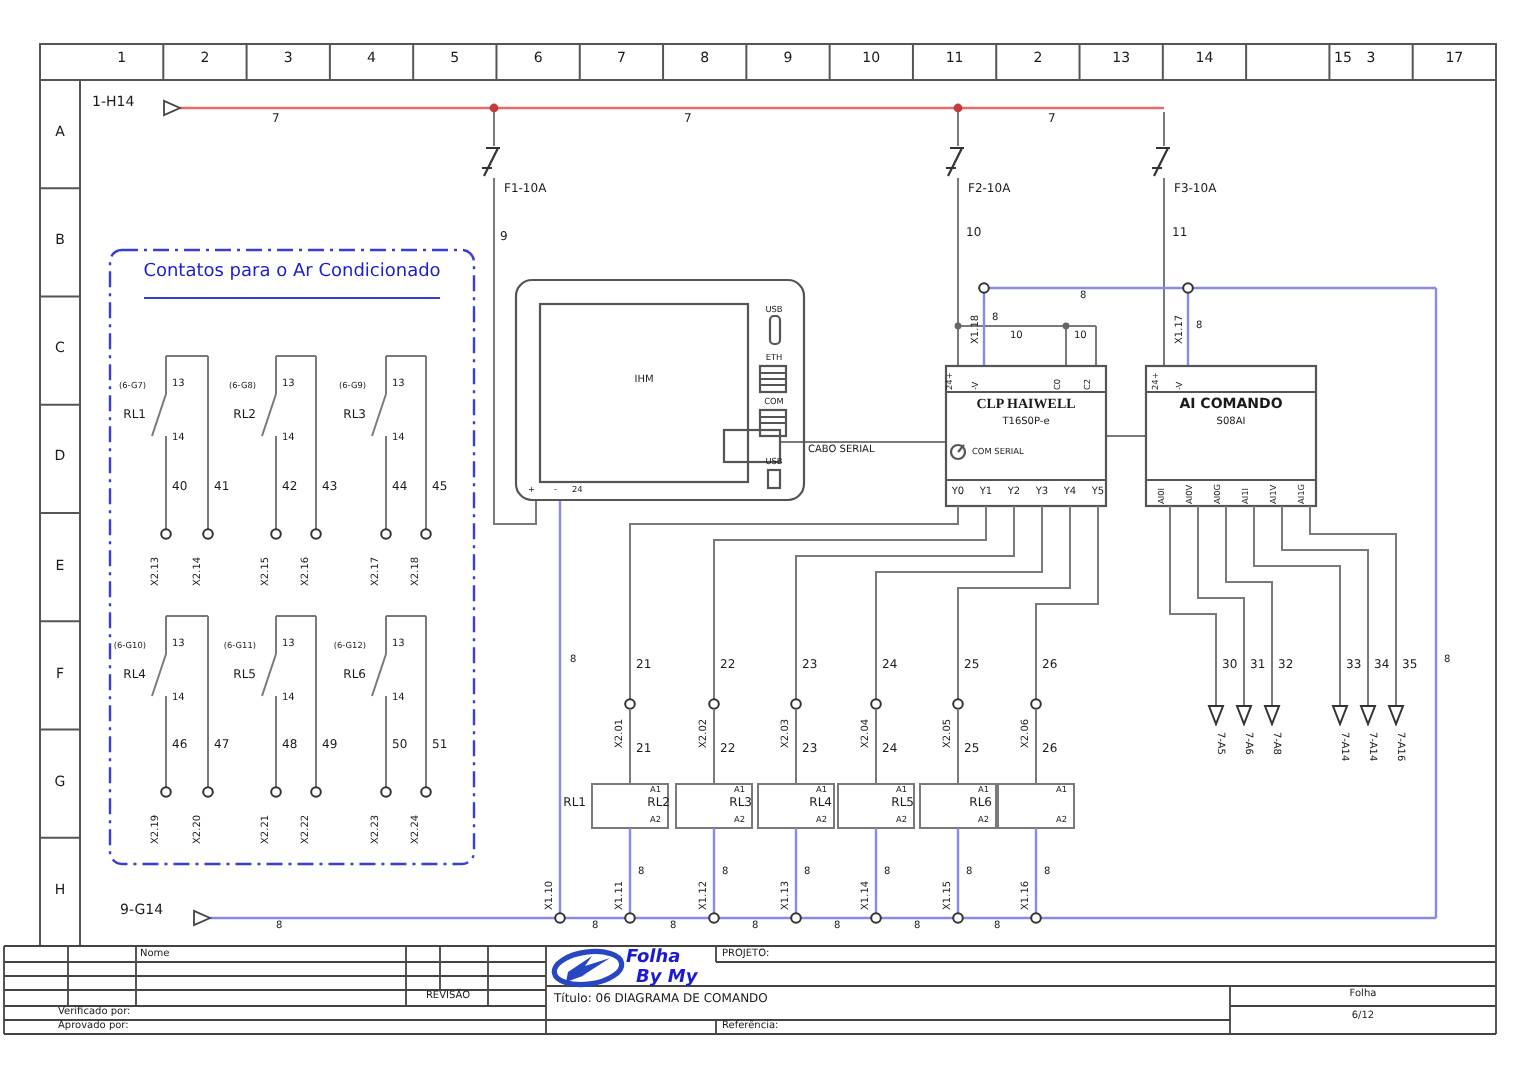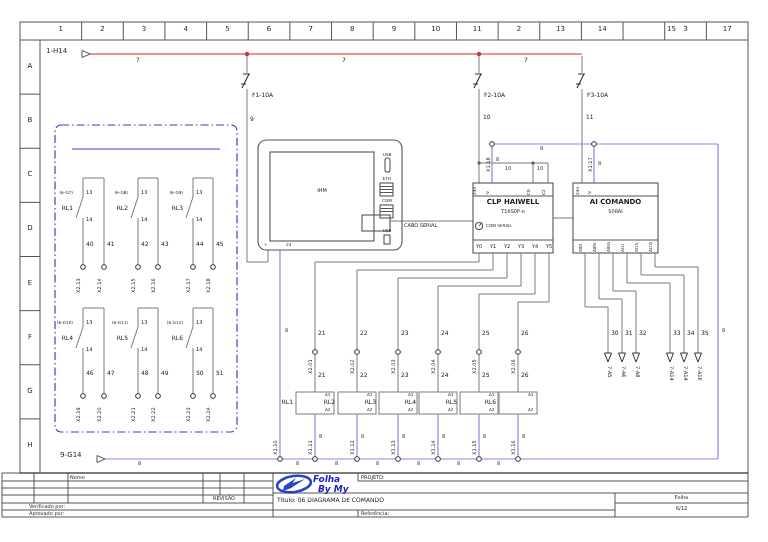--- a/index.html
+++ b/index.html
@@ -193,23 +193,24 @@
       <path d="M627,253 V283 H670 V353" class="w"></path>
       <path d="M666.5,353 L673.5,353 L670,362 Z" class="arr"></path>
       <path d="M641,253 V275 H684 V353" class="w"></path>
       <path d="M680.5,353 L687.5,353 L684,362 Z" class="arr"></path>
       <path d="M655,253 V267 H698 V353" class="w"></path>
       <path d="M694.5,353 L701.5,353 L698,362 Z" class="arr"></path>
     </svg>
 
   <span class="lbl f7" style="left:46px;top:48px;">1-H14</span>
   <span class="lbl f7" style="left:60px;top:452px;">9-G14</span>
+  <span class="lbl f9 blue ctr" style="left:56px;top:132px;width:180px;">Contatos para o Ar Condicionado</span>
   <span class="lbl f5 ctr" style="left:302px;top:188px;width:40px;">IHM</span>
   <span class="lbl f5" style="left:404px;top:223px;">CABO SERIAL</span>
-  <span class="lbl f7 b ctr" style="left:473px;top:199px;width:80px;">CLP HAIWELL</span>
+  <span class="lbl f7 b ctr" style="left:473px;top:199px;width:80px;font-family:Liberation Serif, serif;">CLP HAIWELL</span>
   <span class="lbl f5 ctr" style="left:473px;top:209px;width:80px;">T16S0P-e</span>
   <span class="lbl f4" style="left:486px;top:223.5px;">COM SERIAL</span>
   <span class="lbl f7 b ctr" style="left:573px;top:199px;width:85px;">AI COMANDO</span>
   <span class="lbl f5 ctr" style="left:573px;top:209px;width:85px;">S08AI</span>
 
   <span class="lbl f5" style="left:70px;top:474.5px;">Nome</span>
   <span class="lbl f5 ctr" style="left:204px;top:495.5px;width:40px;">REVISÃO</span>
   <span class="lbl f5" style="left:29px;top:503.8px;">Verificado por:</span>
   <span class="lbl f5" style="left:29px;top:510.8px;">Aprovado por:</span>
   <span class="lbl f5" style="left:361px;top:474.5px;">PROJETO:</span>

